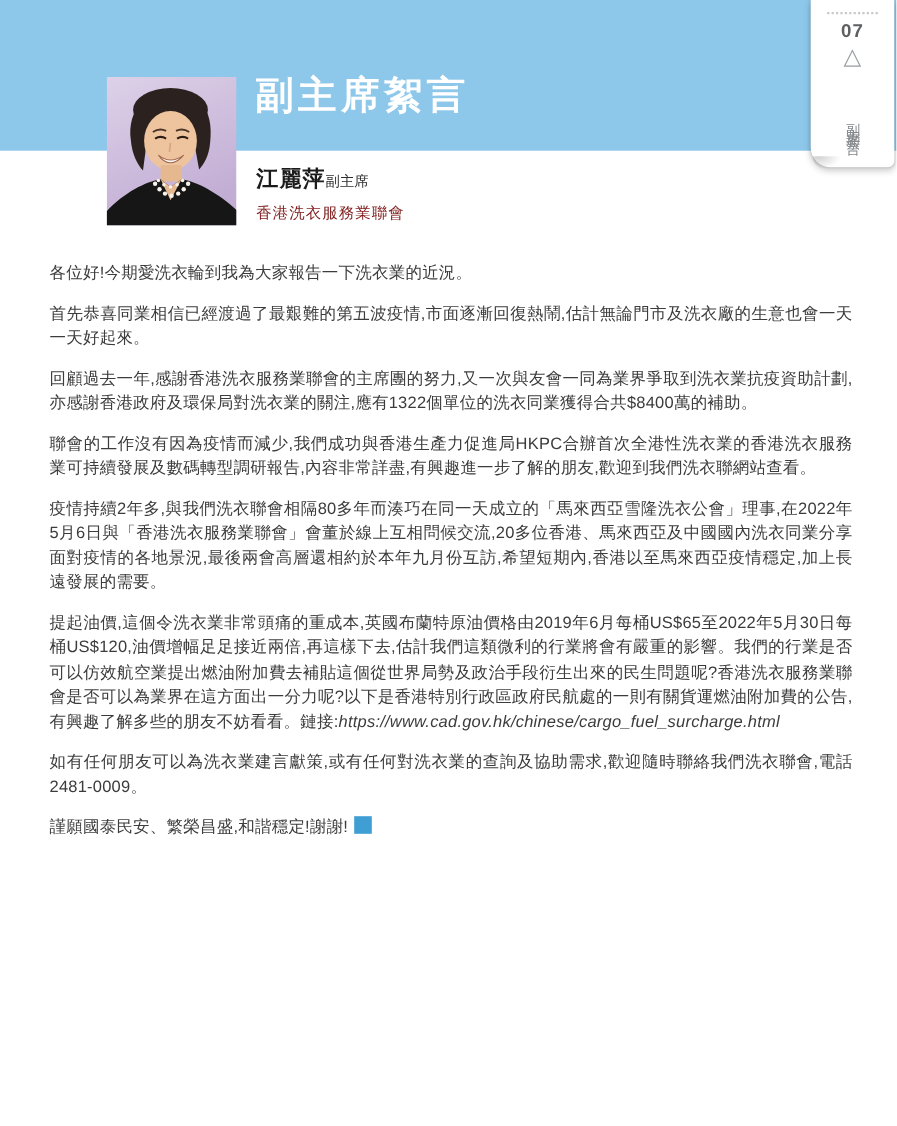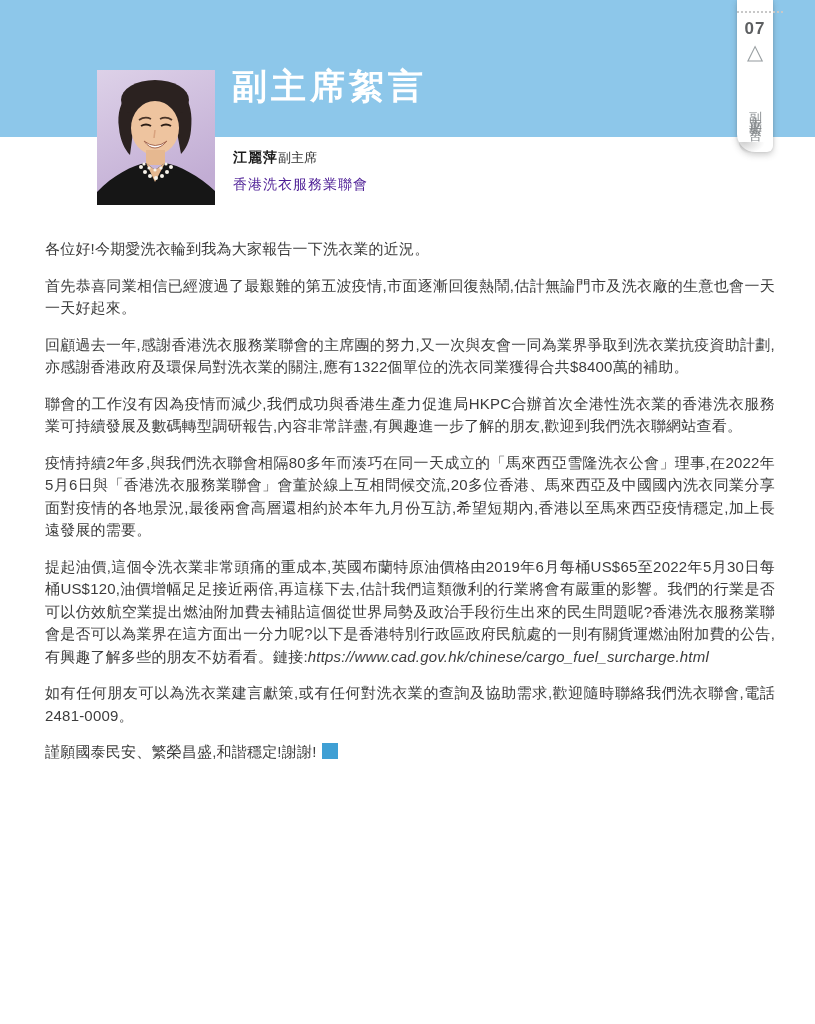--- a/index.html
+++ b/index.html
@@ -15,21 +15,21 @@
   
   .band {
     position: absolute; left: 0; top: 0;
     width: 815px; height: 137px;
     background: #8dc7ea;
   }
 
   
   .tab {
     position: absolute; left: 737px; top: 0;
-    width: 36px; height: 152px;
+    width: 76px; height: 152px;
     background: #ffffff;
     border-radius: 0 0 6px 18px;
     box-shadow: 0 3px 6px rgba(60,60,60,.25), -1px 0 2px rgba(60,60,60,.08), 1px 0 2px rgba(60,60,60,.08);
     z-index: 5;
     text-align: center;
   }
   .tab::after { 
     content: "";
     position: absolute; left: 2px; bottom: -2px;
     width: 26px; height: 12px;
@@ -75,29 +75,29 @@
     letter-spacing: 4px;
     color: #ffffff;
     z-index: 2;
   }
   .author {
     position: absolute; left: 233px; top: 149px;
     z-index: 2;
   }
   .author-line { display: flex; align-items: baseline; }
   .author-name {
-    font-size: 14px; font-weight: bold; color: #1b1b1b;
+    font-size: 20px; font-weight: bold; color: #1b1b1b;
     letter-spacing: 1px;
   }
   .author-role {
     font-size: 13px; color: #2c2c2c; 
   }
   .author-org {
     margin-top: 9px;
-    font-size: 14px; color: #4c1d95; letter-spacing: 1px;
+    font-size: 14px; color: #7f1d1d; letter-spacing: 1px;
   }
 
   
   .article {
     position: absolute; left: 45px; top: 238px;
     width: 730px;
     font-size: 15px; line-height: 22.5px;
     color: #3c3c3c;
     text-align: justify;
     letter-spacing: 0.2px;

